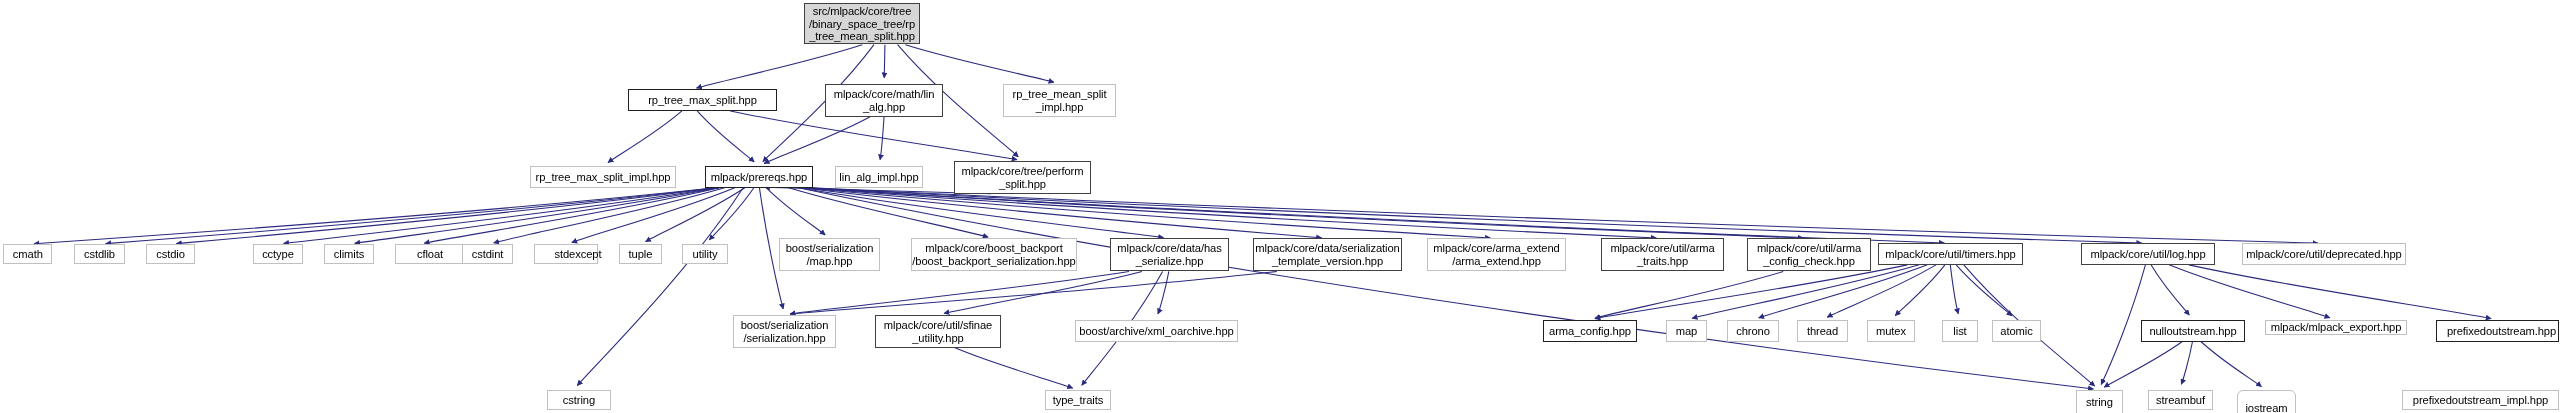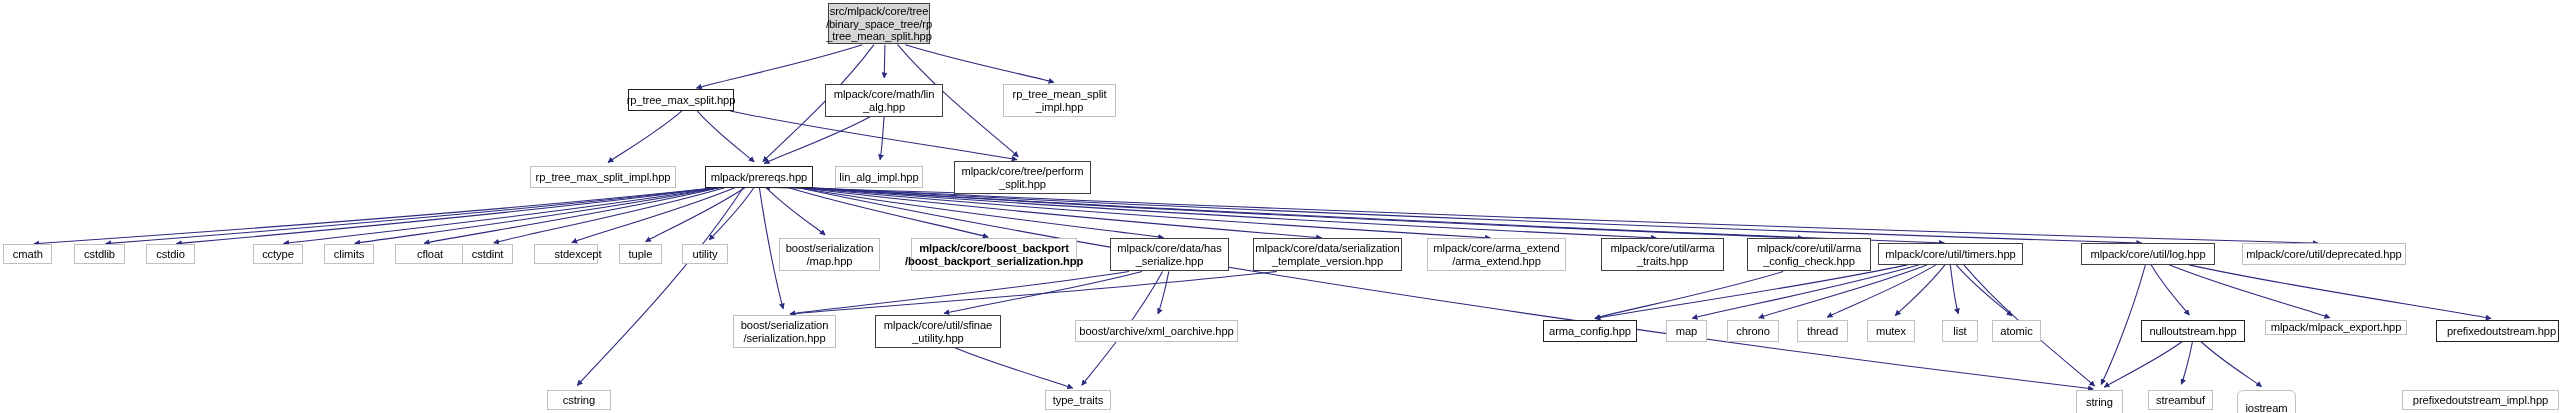--- a/index.html
+++ b/index.html
@@ -95,24 +95,24 @@
         <path d="M 2620.15684343092 320 C 2688.25684343092 347.72, 2783.59684343092 372.8, 2814.278344199103 384.0456859785938" marker-end="url(#arrow)"></path>
         <path d="M 2644.03179865881 320 C 2770.63179865881 347.72, 2947.8717986588103 372.8, 3009.0840720653305 384.9183619817815" marker-end="url(#arrow)"></path>
         <path d="M 2591.4639972477 320 C 2573.9139972476996 383.42, 2549.3439972477 440.8, 2538.0287776732334 464.47272771524314" marker-end="url(#arrow)"></path>
         <path d="M 2636.9152356474037 412 C 2602.8652356474036 436.78, 2555.195235647404 459.2, 2541.7109655262975 467.7713923695898" marker-end="url(#arrow)"></path>
         <path d="M 2648.497472697134 412 C 2643.697472697134 436.78, 2636.977472697134 459.2, 2634.832130791699 464.2440177056102" marker-end="url(#arrow)"></path>
         <path d="M 2657.8363741258677 412 C 2684.386374125868 436.78, 2721.5563741258675 459.2, 2731.675647939635 467.1170986264234" marker-end="url(#arrow)"></path>
         <path d="M 959.7027381326689 226 C 1445.5527381326688 328.9, 2125.742738132669 422, 2528.5787518794414 469.9529448659853" marker-end="url(#arrow)"></path>
       </g>
   </svg>
   <div id="node-layer">
-      <div class="node lvl-root" style="left: 828px; top: 3.3px; width: 102px; height: 41px;">src/mlpack/core/tree
+      <div class="node lvl-root" style="left: 804px; top: 3.3px; width: 116px; height: 41px;">src/mlpack/core/tree
 /binary_space_tree/rp
 _tree_mean_split.hpp</div>
-      <div class="node lvl-strong" style="left: 628px; top: 89px; width: 106px; height: 21.5px;">rp_tree_max_split.hpp</div>
+      <div class="node lvl-strong" style="left: 628px; top: 89px; width: 149px; height: 21.5px;">rp_tree_max_split.hpp</div>
       <div class="node lvl-hdr" style="left: 825px; top: 84px; width: 118px; height: 33px;">mlpack/core/math/lin
 _alg.hpp</div>
       <div class="node lvl-ext" style="left: 1003px; top: 84px; width: 113px; height: 33px;">rp_tree_mean_split
 _impl.hpp</div>
       <div class="node lvl-ext" style="left: 530px; top: 166px; width: 146px; height: 21.5px;">rp_tree_max_split_impl.hpp</div>
       <div class="node lvl-strong" style="left: 705px; top: 166px; width: 108px; height: 21.5px;">mlpack/prereqs.hpp</div>
       <div class="node lvl-ext" style="left: 835px; top: 166px; width: 88px; height: 21.5px;">lin_alg_impl.hpp</div>
       <div class="node lvl-hdr" style="left: 954px; top: 161px; width: 137px; height: 33px;">mlpack/core/tree/perform
 _split.hpp</div>
       <div class="node lvl-ext" style="left: 3.3px; top: 244px; width: 49px; height: 20px;">cmath</div>
@@ -120,21 +120,21 @@
       <div class="node lvl-ext" style="left: 146px; top: 244px; width: 49px; height: 20px;">cstdio</div>
       <div class="node lvl-ext" style="left: 253px; top: 244px; width: 50px; height: 20px;">cctype</div>
       <div class="node lvl-ext" style="left: 324px; top: 244px; width: 50px; height: 20px;">climits</div>
       <div class="node lvl-ext" style="left: 395px; top: 244px; width: 70px; height: 20px;">cfloat</div>
       <div class="node lvl-ext" style="left: 462px; top: 244px; width: 51px; height: 20px;">cstdint</div>
       <div class="node lvl-ext" style="left: 534px; top: 244px; width: 64px; height: 20px; padding-left: 24px;">stdexcept</div>
       <div class="node lvl-ext" style="left: 619px; top: 244px; width: 43px; height: 20px;">tuple</div>
       <div class="node lvl-ext" style="left: 682px; top: 244px; width: 46px; height: 20px;">utility</div>
       <div class="node lvl-ext" style="left: 779px; top: 238px; width: 101px; height: 33px;">boost/serialization
 /map.hpp</div>
-      <div class="node lvl-ext" style="left: 911px; top: 238px; width: 166px; height: 33px; font-weight: bold;">mlpack/core/boost_backport
+      <div class="node lvl-ext" style="left: 911px; top: 238px; width: 166px; height: 33px;">mlpack/core/boost_backport
 /boost_backport_serialization.hpp</div>
       <div class="node lvl-hdr" style="left: 1110px; top: 238px; width: 119px; height: 33px;">mlpack/core/data/has
 _serialize.hpp</div>
       <div class="node lvl-hdr" style="left: 1253px; top: 238px; width: 149px; height: 33px;">mlpack/core/data/serialization
 _template_version.hpp</div>
       <div class="node lvl-ext" style="left: 1427px; top: 238px; width: 139px; height: 33px;">mlpack/core/arma_extend
 /arma_extend.hpp</div>
       <div class="node lvl-hdr" style="left: 1601px; top: 238px; width: 123px; height: 33px;">mlpack/core/util/arma
 _traits.hpp</div>
       <div class="node lvl-hdr" style="left: 1747px; top: 238px; width: 124px; height: 33px;">mlpack/core/util/arma

